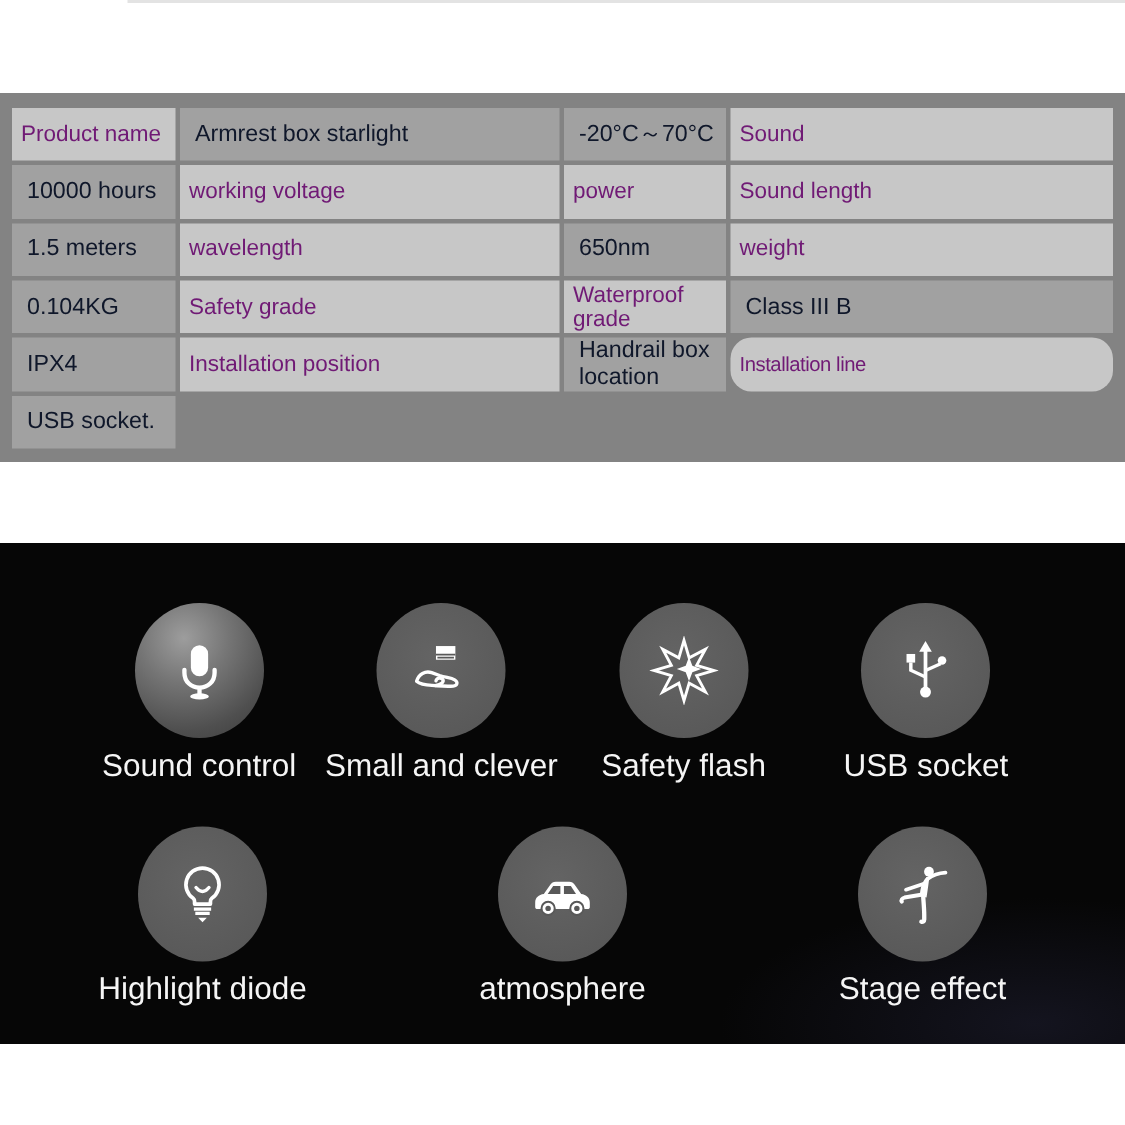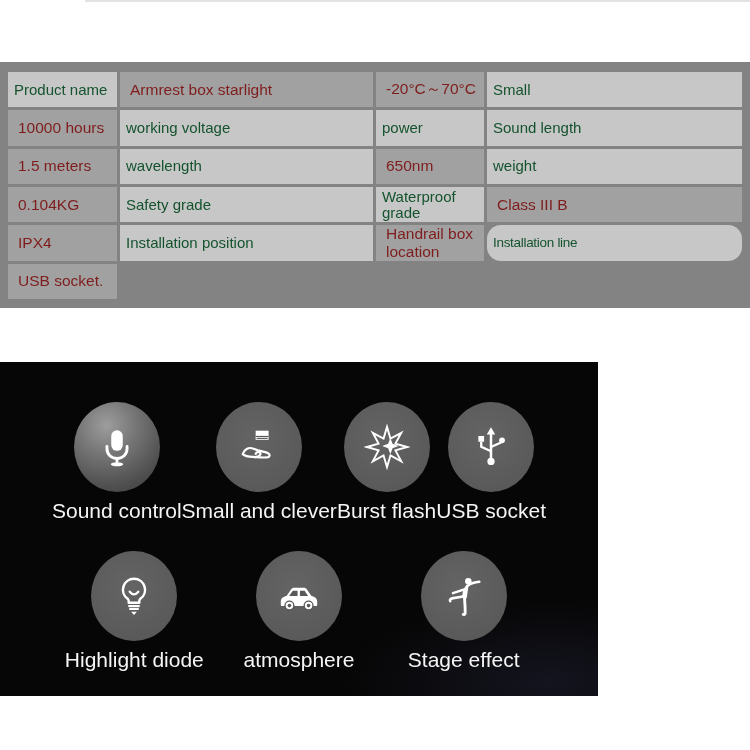--- a/index.html
+++ b/index.html
@@ -13,32 +13,32 @@
     position:absolute;top:62px;left:0;width:750px;height:246px;
     background:#838383;box-sizing:border-box;
     padding:10px 8px 9px 8px;
     display:grid;
     grid-template-columns:109px 253px 108px 1fr;
     grid-auto-rows:1fr;
     gap:3px;
   }
   .cell{display:flex;align-items:center;box-sizing:border-box;overflow:hidden;}
   .cell.lab{
-    background:#c7c7c7;color:#14532d;font-size:15px;line-height:16px;
+    background:#c7c7c7;color:#701a75;font-size:15px;line-height:16px;
     padding-left:6px;padding-right:2px;
   }
   .cell.val{
-    background:#a1a1a1;color:#7f1d1d;font-size:15.5px;
+    background:#a1a1a1;color:#0f172a;font-size:15.5px;
     padding-left:10px;
   }
   .cell.lab.tight{font-size:13.5px;letter-spacing:-0.3px;white-space:nowrap;border-radius:14px;}
 
   
   .features{
-    position:absolute;top:362px;left:0;width:598px;height:334px;
+    position:absolute;top:362px;left:0;width:750px;height:334px;
     background:#060606;
     background-image:radial-gradient(ellipse 300px 120px at 92% 96%, #14141f 0%, rgba(6,6,6,0) 70%);
   }
   .feat-row{display:flex;justify-content:space-between;padding:0 52px;}
   .feat-row.r1{margin-top:40px;}
   .feat-row.r2{margin-top:28px;justify-content:space-between;}
   .feat{width:166px;display:flex;flex-direction:column;align-items:center;}
   .bubble{
     width:86px;height:90px;border-radius:50%;
     background:radial-gradient(circle at 45% 40%, #646464 0%, #595959 75%, #525252 100%);
@@ -55,21 +55,21 @@
 
 <div class="page">
   <div class="top-line"></div>
 
   <div class="spec-table">
 
     <div class="cell lab">Product name</div>
     <div class="cell val">Armrest box starlight</div>
     <div class="cell val">-20°C～70°C</div>
 
-    <div class="cell lab">Small</div>
+    <div class="cell lab">Sound</div>
     <div class="cell val">10000 hours</div>
     <div class="cell lab">working voltage</div>
 
     <div class="cell lab">power</div>
     <div class="cell lab">Sound length</div>
     <div class="cell val">1.5 meters</div>
 
     <div class="cell lab">wavelength</div>
     <div class="cell val">650nm</div>
     <div class="cell lab">weight</div>
@@ -121,21 +121,21 @@
 
       <div class="feat">
         <div class="bubble">
           <span>
             <svg width="46" height="46" viewBox="0 0 48 48">
               <polygon points="24,3 27.6,15.2 38.9,9.2 32.8,20.4 45,24 32.8,27.6 38.9,38.9 27.6,32.8 24,45 20.4,32.8 9.2,38.9 15.2,27.6 3,24 15.2,20.4 9.2,9.2 20.4,15.2" fill="none" stroke="#fff" stroke-width="2"></polygon>
               <polygon points="27.5,14.5 29.8,20.7 36,23 29.8,25.3 27.5,31.5 25.2,25.3 19,23 25.2,20.7" fill="#fff"></polygon>
             </svg>
           </span>
         </div>
-        <span class="feat-label">Burst flash</span>
+        <span class="feat-label">Safety flash</span>
       </div>
 
       <div class="feat">
         <div class="bubble">
           <span>
             <svg width="46" height="46" viewBox="0 0 48 48">
               <line x1="24" y1="10" x2="24" y2="36" stroke="#fff" stroke-width="2.6"></line>
               <polygon points="24,3.5 19.6,11 28.4,11" fill="#fff"></polygon>
               <circle cx="24" cy="39" r="3.8" fill="#fff"></circle>
               <path d="M24 28.5 L13.8 23.8 V18.5" fill="none" stroke="#fff" stroke-width="2.4"></path>

